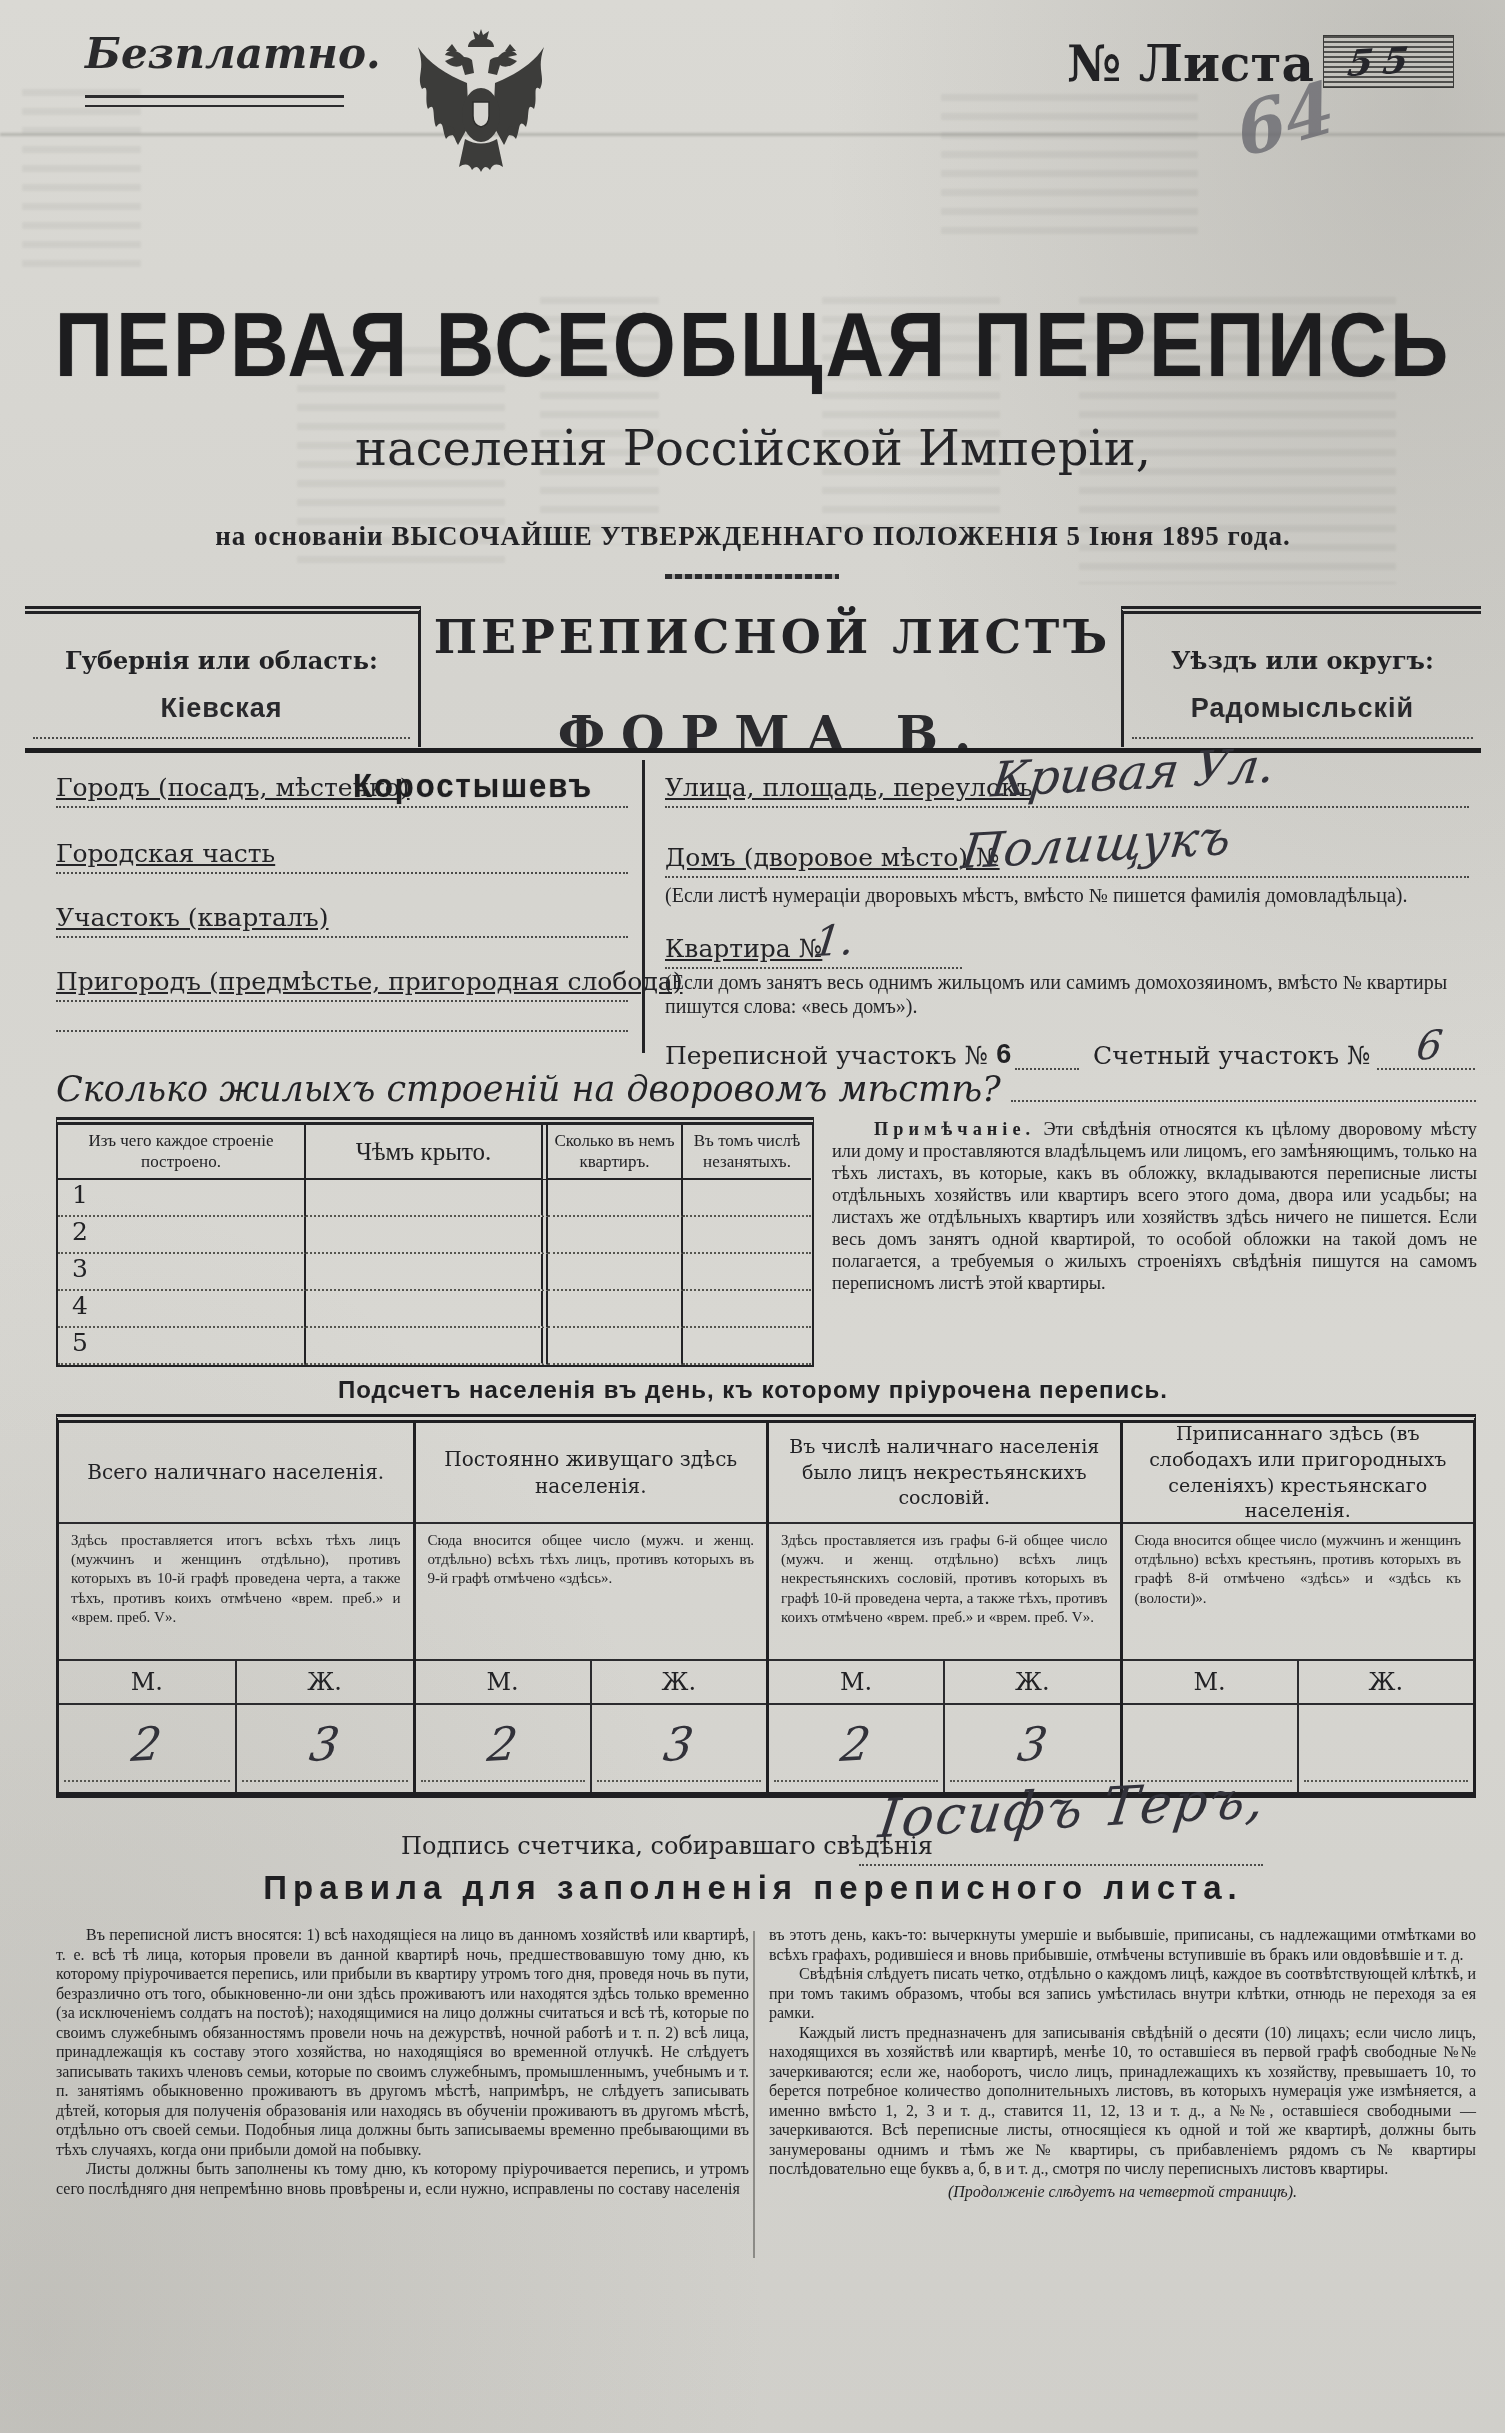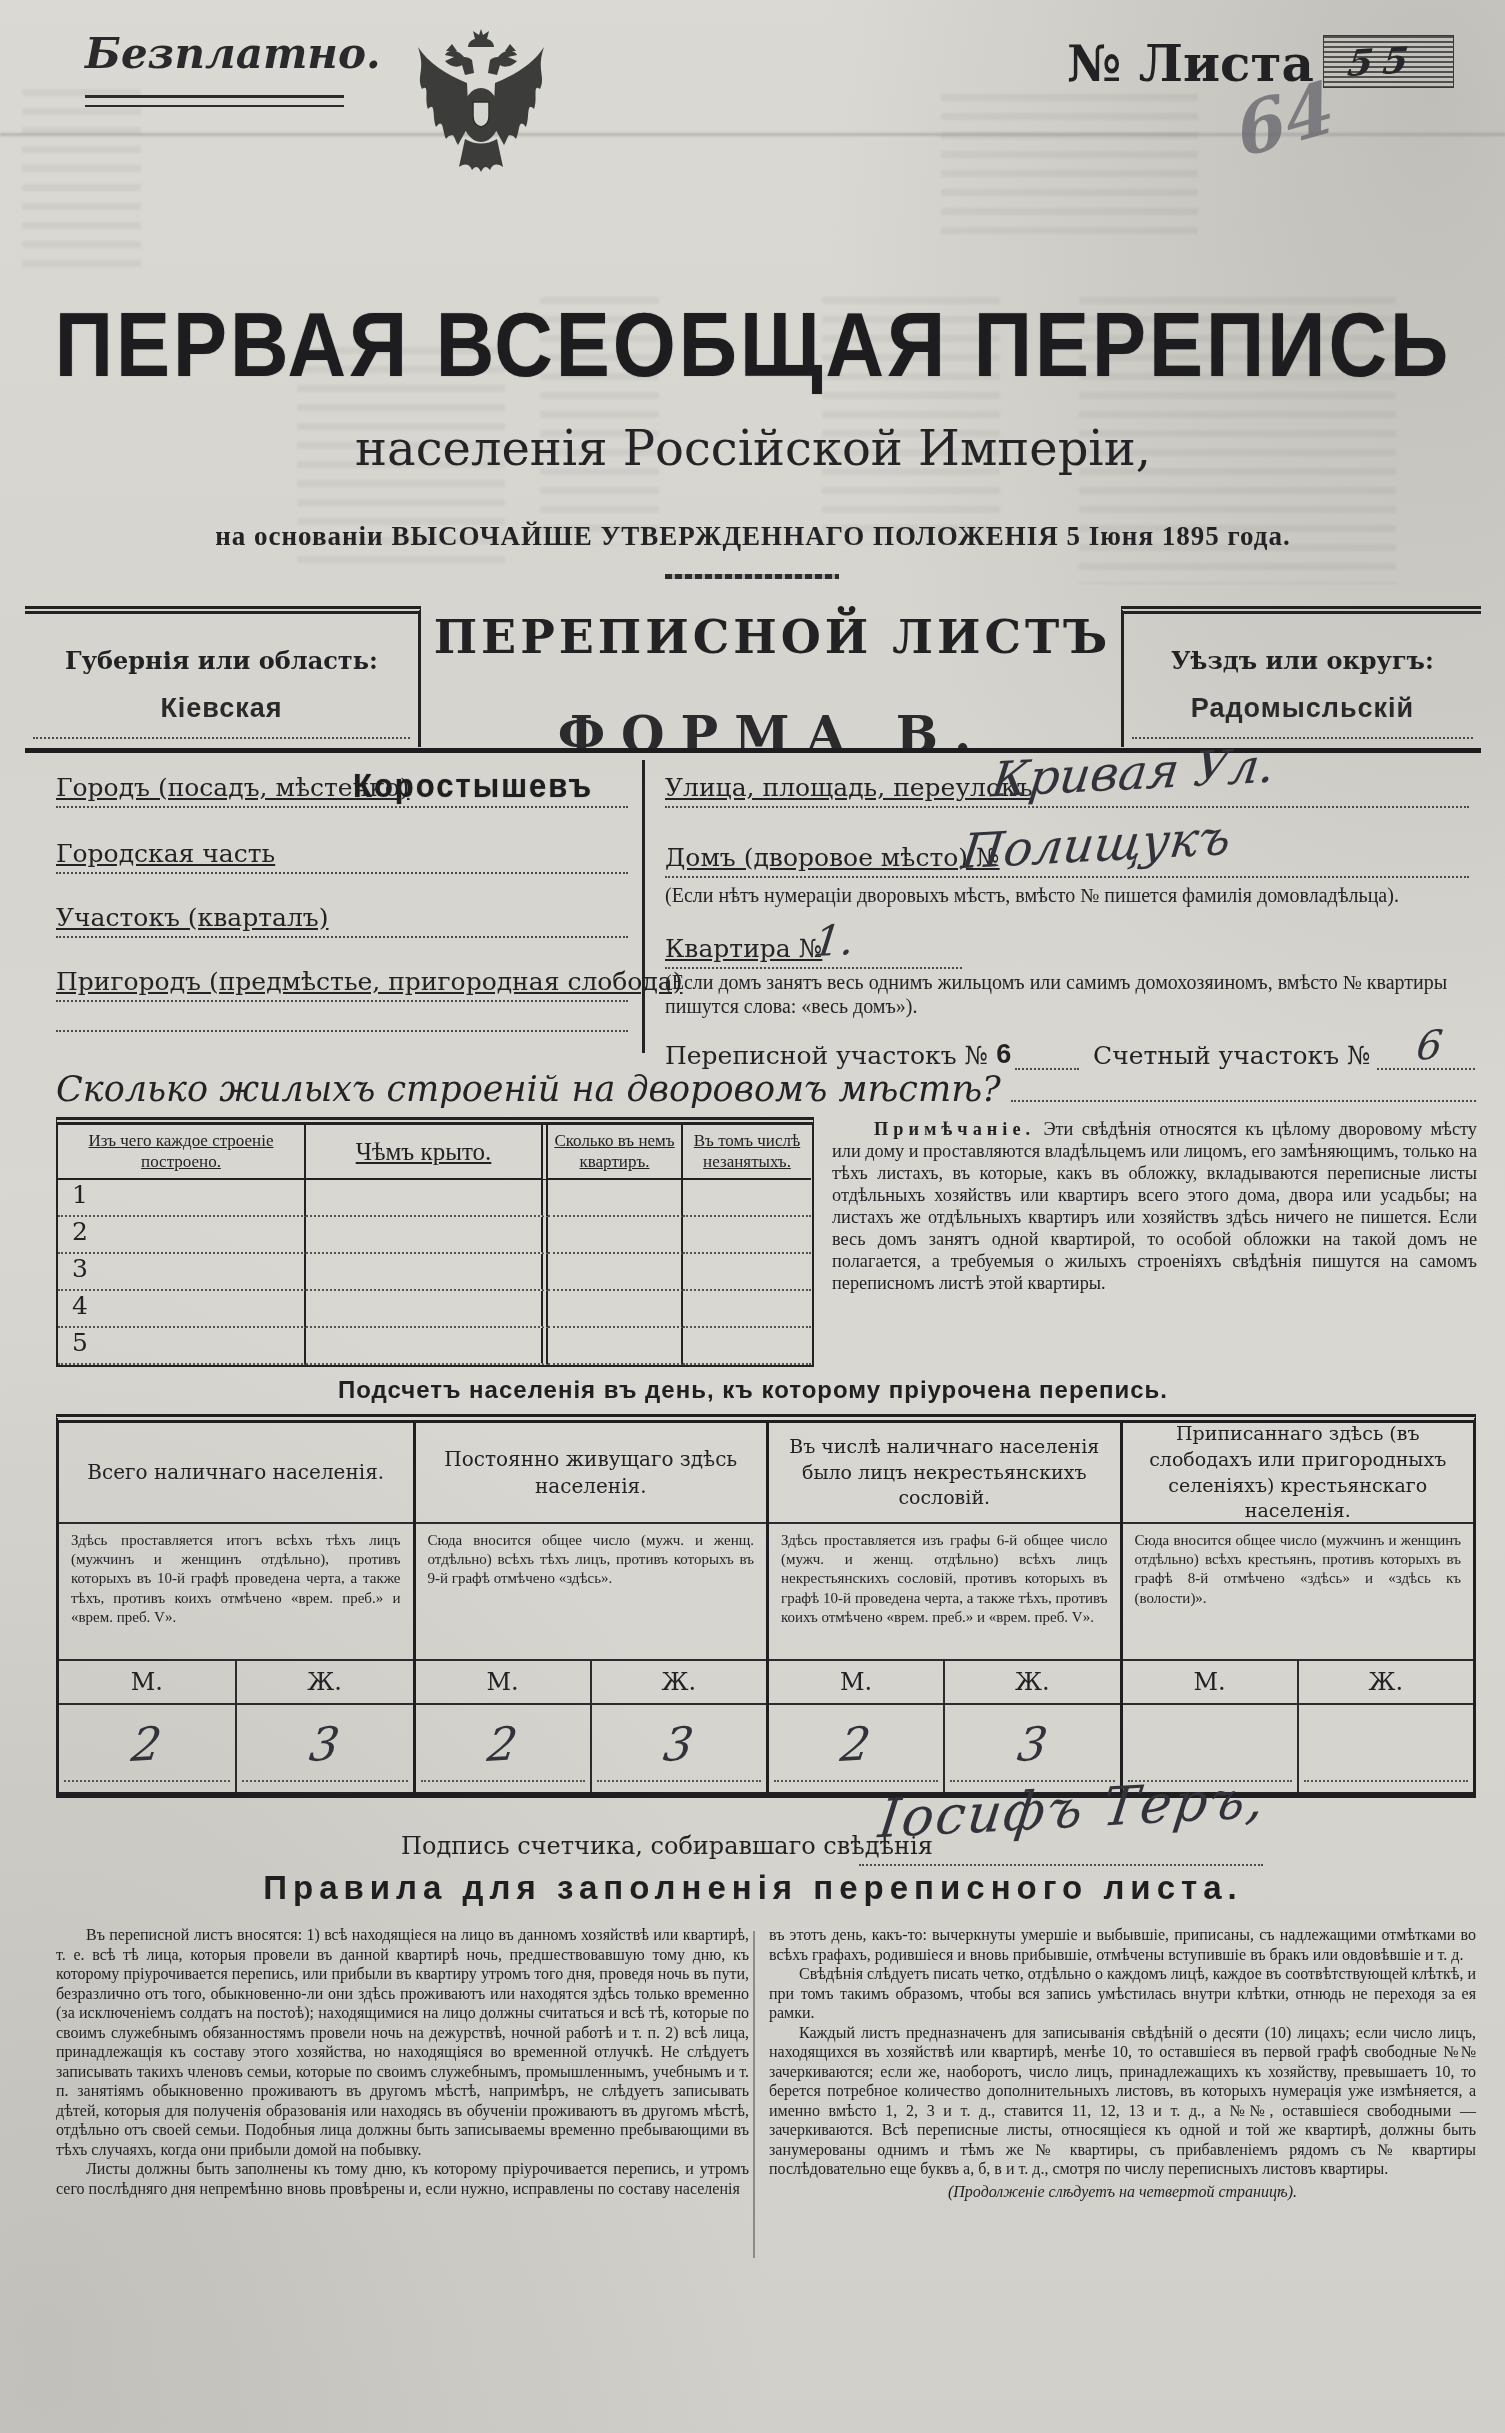--- a/index.html
+++ b/index.html
@@ -63,21 +63,21 @@
   .dotseg{display:inline-block;border-bottom:2.5px dotted #4a4a48;height:30px;position:relative;}
   .hw-schet{position:absolute;left:40px;bottom:0;font-size:40px;}
 
   .question-row{left:56px;top:1069px;width:1420px;display:flex;align-items:flex-end;}
   .question{font:italic 35px "DejaVu Serif",serif;white-space:nowrap;color:#232326;}
   .dotfill{flex:1;border-bottom:2.5px dotted #4a4a48;margin:0 0 7px 10px;}
 
   .btable{left:56px;top:1117px;width:758px;box-sizing:border-box;border:2.5px solid #222225;border-top:8px double #222225;
     display:grid;grid-template-columns:248px 242px 135px 128px;}
   .bt-h{box-sizing:border-box;height:55px;display:flex;align-items:center;justify-content:center;text-align:center;
-    font:17px "Liberation Serif",serif;line-height:1.2;border-bottom:2px solid #222225;padding:2px 6px;text-decoration:underline;}
+    font:17px "Liberation Serif",serif;line-height:1.2;border-bottom:2px solid #222225;padding:2px 6px;}
   .bt-h.big{font-size:25px;}
   .bt-c{box-sizing:border-box;height:37px;border-bottom:2px dotted #55554f;font:25px "DejaVu Serif",serif;padding-left:14px;}
   .cR{border-right:2px solid #222225;}
   .cRR{border-right:7px double #222225;}
 
   .note-block{left:832px;top:1119px;width:645px;font:18.3px "Liberation Serif",serif;line-height:1.2;
     text-align:justify;text-indent:42px;color:#232326;}
   .note-title{letter-spacing:5px;font-weight:700;}
 
   .pod-head{top:1376px;font:700 24px "Liberation Sans",sans-serif;letter-spacing:1px;color:#202023;}
@@ -186,21 +186,21 @@
   <div class="lrow" style="top:1016px;height:14px;"></div>
 
   <div class="rrow" style="top:764px;">
     <span class="flabel">Улица, площадь, переулокъ</span>
     <span class="hw hw-street">Кривая Ул.</span>
   </div>
   <div class="rrow" style="top:834px;">
     <span class="flabel">Домъ (дворовое мѣсто) №</span>
     <span class="hw hw-house">Полищукъ</span>
   </div>
-  <div class="fnote" style="top:883px;">(Если нѣтъ нумераціи дворовыхъ мѣстъ, вмѣсто № пишется фамилія домовладѣльца).</div>
+  <div class="fnote" style="top:883px;">(Если листѣ нумераціи дворовыхъ мѣстъ, вмѣсто № пишется фамилія домовладѣльца).</div>
   <div class="rrow" style="top:925px;width:297px;">
     <span class="flabel">Квартира №</span>
     <span class="hw hw-apt">1.</span>
   </div>
   <div class="fnote" style="top:970px;">(Если домъ занятъ весь однимъ жильцомъ или самимъ домохозяиномъ, вмѣсто № квартиры пишутся слова: «весь домъ»).</div>
   <div class="abs prow">
     <span>Переписной участокъ №</span>
     <span class="printed-six">6</span>
     <span class="dotseg" style="width:109px;margin:0 14px 0 4px;"></span>
     <span>Счетный участокъ №</span>

